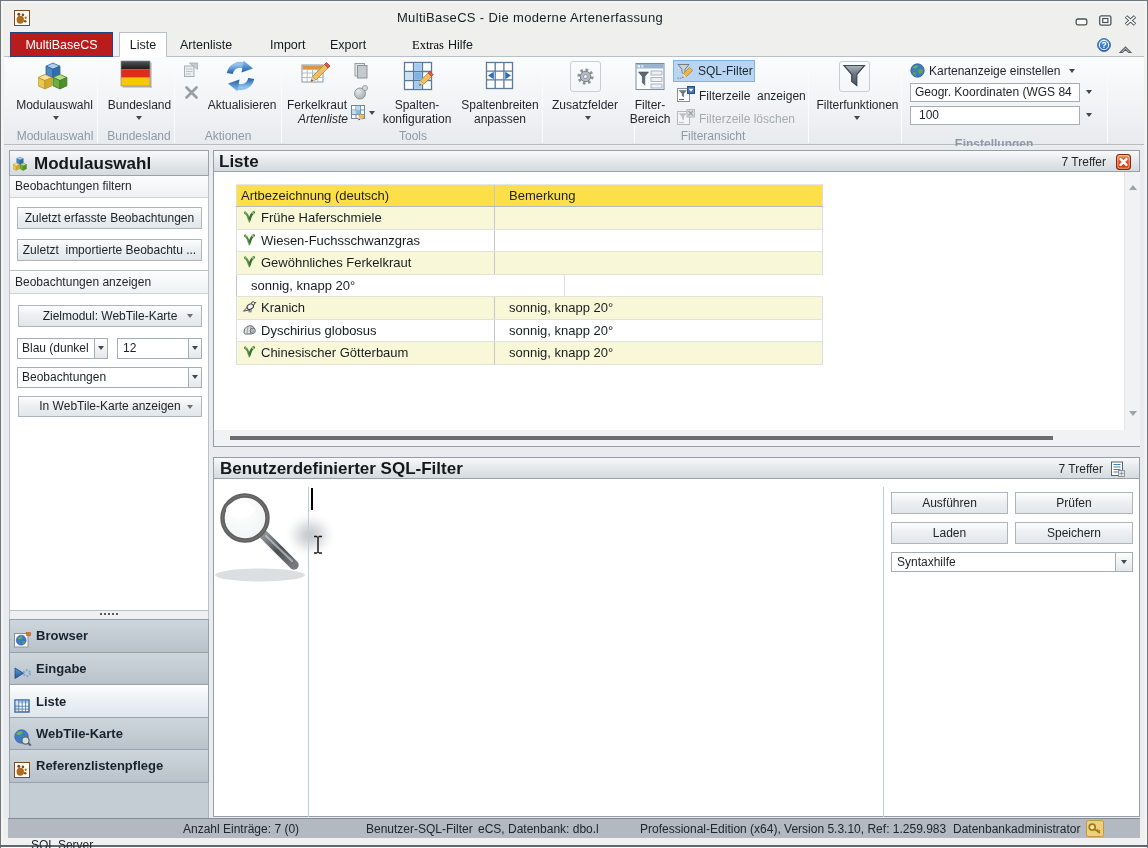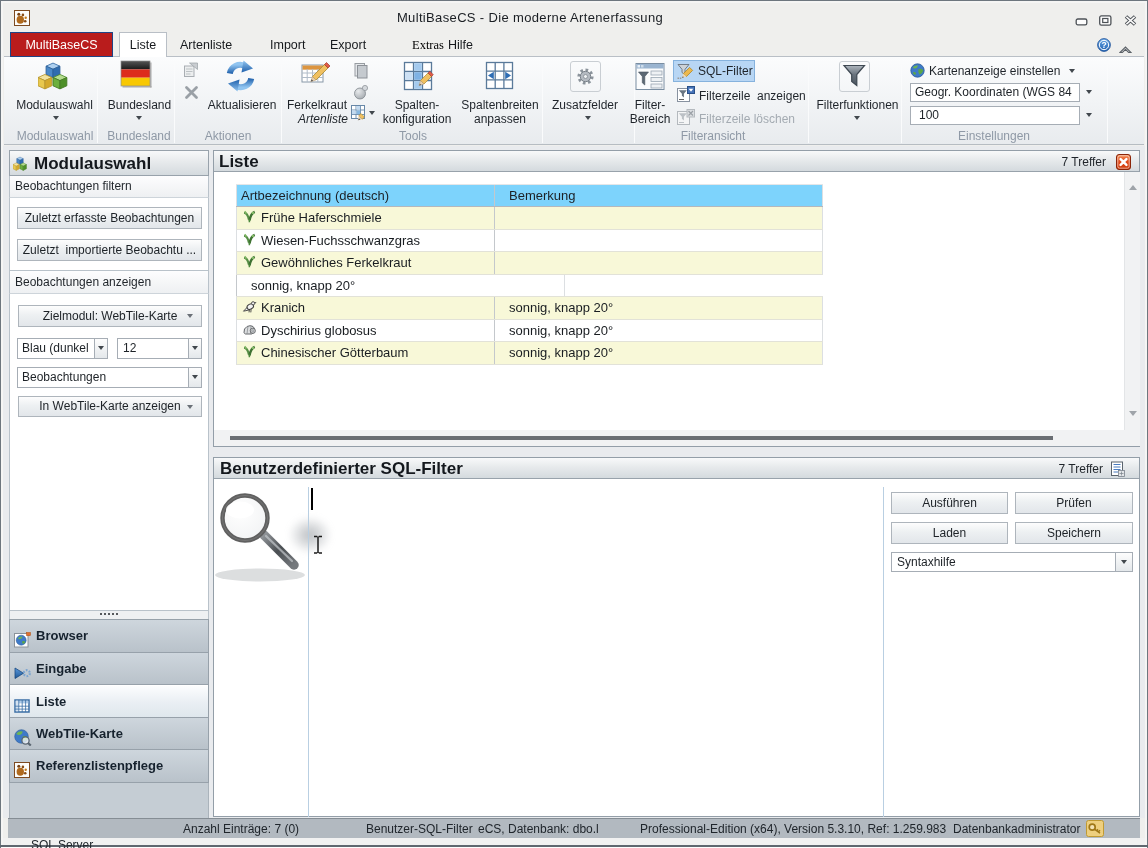--- a/index.html
+++ b/index.html
@@ -13,21 +13,21 @@
   .ctr{text-align:center;}
   .glbl{font-size:12px;color:#8f99a6;white-space:nowrap;text-align:center;}
   .vsep{position:absolute;top:3px;width:1px;height:83px;background:#d0d5da;border-right:1px solid #fafbfc;}
   .darr{width:0;height:0;border-left:3.5px solid transparent;border-right:3.5px solid transparent;border-top:4px solid #41474d;}
   .btn{position:absolute;border:1px solid #aeb5bc;background:linear-gradient(#fdfdfd,#edf0f2 45%,#e2e6ea);
        font-size:12px;text-align:center;color:#1d2227;}
   .combo{position:absolute;border:1px solid #a6adb5;background:#fff;font-size:12px;color:#1d2227;}
   .hdr{background:linear-gradient(#f8f9fa,#e7eaec 45%,#d4dade);border-bottom:1px solid #98a2ab;}
   .strip{background:linear-gradient(#fdfdfe,#eef0f2);}
   .trow{display:flex;height:22.5px;border-bottom:1px solid #e2e2d8;font-size:13px;color:#191d21;}
-  .trow.thead{height:23px;border-bottom:1px solid #b4b8bd;border-top:1px solid #e4e6e8;background:#7dd3fc;color:#1d2126;}
+  .trow.thead{height:23px;border-bottom:1px solid #b4b8bd;border-top:1px solid #e4e6e8;background:#fde047;color:#1d2126;}
   .trow .tc1{width:258px;padding-left:5px;line-height:22px;border-left:1px solid #dcdfe2;overflow:hidden;white-space:nowrap;}
   .trow .tc2{width:329px;padding-left:14px;line-height:22px;border-left:1px solid #c4c8cc;border-right:1px solid #dcdfe2;overflow:hidden;white-space:nowrap;}
   .ry{background:#f8f8d8;}
   .rw{background:#fff;}
   .ric{display:inline-block;width:16px;height:13px;margin-right:3px;vertical-align:-2px;}
   .nav{position:relative;height:32.6px;background:linear-gradient(#ced6dd,#b9c2ca);border-bottom:1px solid #97a1aa;
        font-size:13px;font-weight:bold;color:#16222e;line-height:32px;padding-left:26px;}
   .nav.sel{background:linear-gradient(#fcfdfe,#e9eef3 55%,#dfe7ed);border-top:1px solid #fff;}
   .nav .nic{position:absolute;left:4px;top:8px;width:17px;height:17px;}
 </style>
@@ -93,21 +93,21 @@
     <div class="vsep" style="left:630px;"></div>
     <div class="vsep" style="left:804px;"></div>
     <div class="vsep" style="left:897px;"></div>
     <div class="vsep" style="left:1103px;"></div>
 
     <div class="abs glbl" style="left:9px;top:72px;width:84px;">Modulauswahl</div>
     <div class="abs glbl" style="left:93px;top:72px;width:84px;">Bundesland</div>
     <div class="abs glbl" style="left:182px;top:72px;width:84px;">Aktionen</div>
     <div class="abs glbl" style="left:367px;top:72px;width:84px;">Tools</div>
     <div class="abs glbl" style="left:667px;top:72px;width:84px;">Filteransicht</div>
-    <div class="abs glbl" style="left:948px;top:72px;width:84px;">Einstellungen</div>
+    <div class="abs glbl" style="left:948px;top:80px;width:84px;font-weight:bold;">Einstellungen</div>
 
     <div class="abs" id="cubes-b" style="left:34px;top:4px;"><svg width="30" height="31" viewBox="0 0 26 30" preserveAspectRatio="none">
           <polygon points="7,5 13,2 19,5 13,8" fill="#aed0ef" stroke="#3a6ea8" stroke-width="0.8"></polygon>
           <polygon points="7,5 13,8 13,16 7,13" fill="#4a88c8" stroke="#2d5f98" stroke-width="0.8"></polygon>
           <polygon points="19,5 13,8 13,16 19,13" fill="#2f6cb0" stroke="#2d5f98" stroke-width="0.8"></polygon>
           <polygon points="0,16 6,13 12,16 6,19" fill="#f2e3a0" stroke="#b89830" stroke-width="0.8"></polygon>
           <polygon points="0,16 6,19 6,27 0,24" fill="#e8c84e" stroke="#b89830" stroke-width="0.8"></polygon>
           <polygon points="12,16 6,19 6,27 12,24" fill="#d4a92c" stroke="#b89830" stroke-width="0.8"></polygon>
           <polygon points="13,16 19,13 25,16 19,19" fill="#b5dc8e" stroke="#4f8c2e" stroke-width="0.8"></polygon>
           <polygon points="13,16 19,19 19,27 13,24" fill="#6cb03e" stroke="#447a26" stroke-width="0.8"></polygon>

